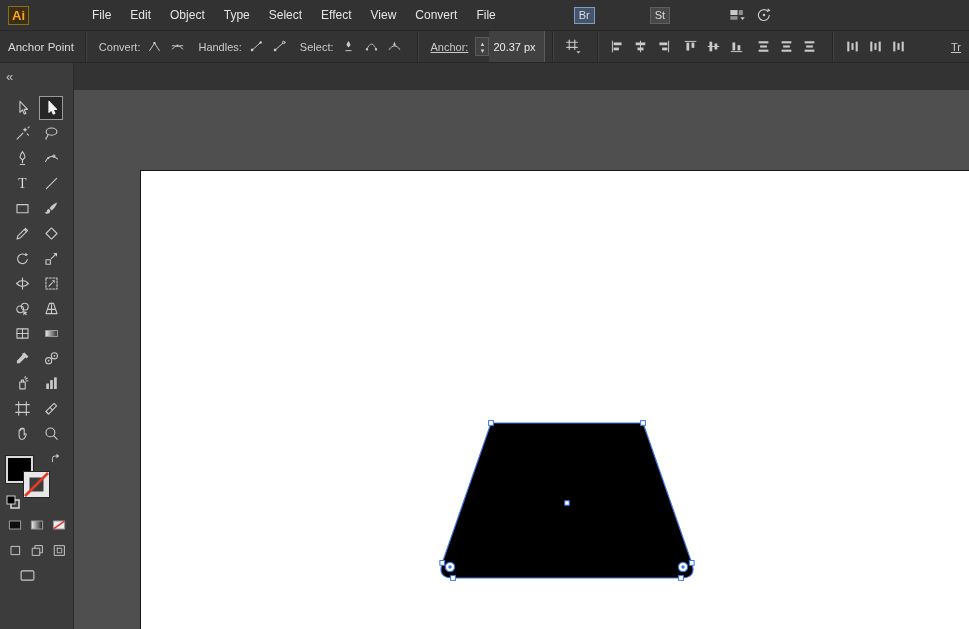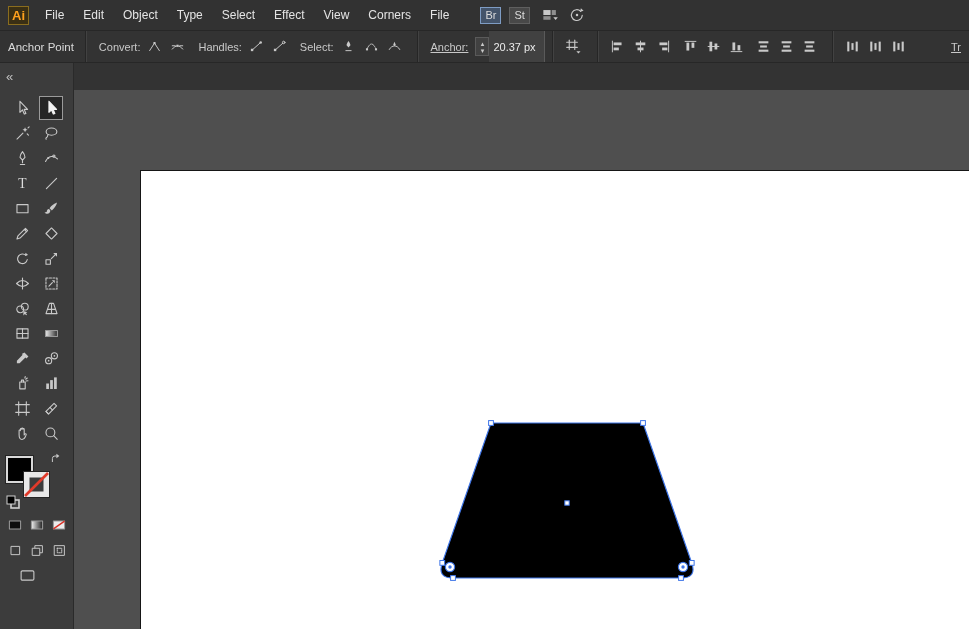--- a/index.html
+++ b/index.html
@@ -1,20 +1,20 @@
 <!DOCTYPE html>
 <html><head>
 <meta charset="utf-8">
 <style>
   *{box-sizing:border-box;margin:0;padding:0;}
   html,body{width:969px;height:629px;overflow:hidden;background:#4f4f4f;font-family:"Liberation Sans",sans-serif;}
   #app{width:969px;height:629px;display:flex;flex-direction:column;position:relative;background:#323232;}
 
   
-  #menubar{height:30px;flex:0 0 30px;background:#323232;display:flex;align-items:center;padding:0 8px;}
+  #menubar{height:30px;flex:0 0 30px;background:#323232;display:flex;align-items:center;padding:0 8px;gap:47px;}
   .ai-logo{color:#ffa11d;background:#3a2f14;border:1px solid #8a6d1e;font-weight:bold;font-size:13px;line-height:1;padding:2px 3px;margin-right:16px;}
   #menu-items{display:flex;align-items:flex-end;}
   .menu-item{color:#e4e4e4;font-size:12px;margin-right:19px;cursor:default;white-space:nowrap;}
   .appbtn{font-size:11px;color:#dcdcdc;border:1px solid #5f5f5f;background:#484848;padding:2px 4px;margin-right:8px;line-height:1;}
   #br-btn{background:#44546a;border-color:#7e9cc4;margin-left:12px;}
   .mb-group{display:flex;align-items:center;}
 
   
   #controlbar{height:33px;flex:0 0 33px;background:#333333;border-top:1px solid #272727;border-bottom:1px solid #272727;display:flex;align-items:center;padding:0 8px;font-size:11px;color:#c9c9c9;overflow:hidden;white-space:nowrap;}
   .cb-context{color:#dadada;font-size:11.5px;margin-right:4px;}
@@ -66,21 +66,21 @@
   <header id="menubar">
     <span class="ai-logo">Ai</span>
     <nav id="menu-items">
         <span class="menu-item">File</span>
         <span class="menu-item">Edit</span>
         <span class="menu-item">Object</span>
         <span class="menu-item">Type</span>
         <span class="menu-item">Select</span>
         <span class="menu-item">Effect</span>
         <span class="menu-item">View</span>
-        <span class="menu-item">Corners</span>
+        <span class="menu-item">Convert</span>
         <span class="menu-item">File</span>
       </nav>
     <button class="appbtn" id="br-btn">Br</button>
     <button class="appbtn" id="st-btn">St</button>
     <span class="mb-group">
         <button class="icon-btn">
           <span>
             <svg viewBox="0 0 20 20" width="18" height="18" fill="none" stroke="#c9c9c9" stroke-width="1.3" stroke-linecap="round" stroke-linejoin="round">
               <rect x="1.5" y="4.5" width="8" height="5.5" fill="#c9c9c9" stroke="none"></rect>
               <rect x="10.8" y="4.5" width="4.6" height="5.5" fill="#8f8f8f" stroke="none"></rect>

